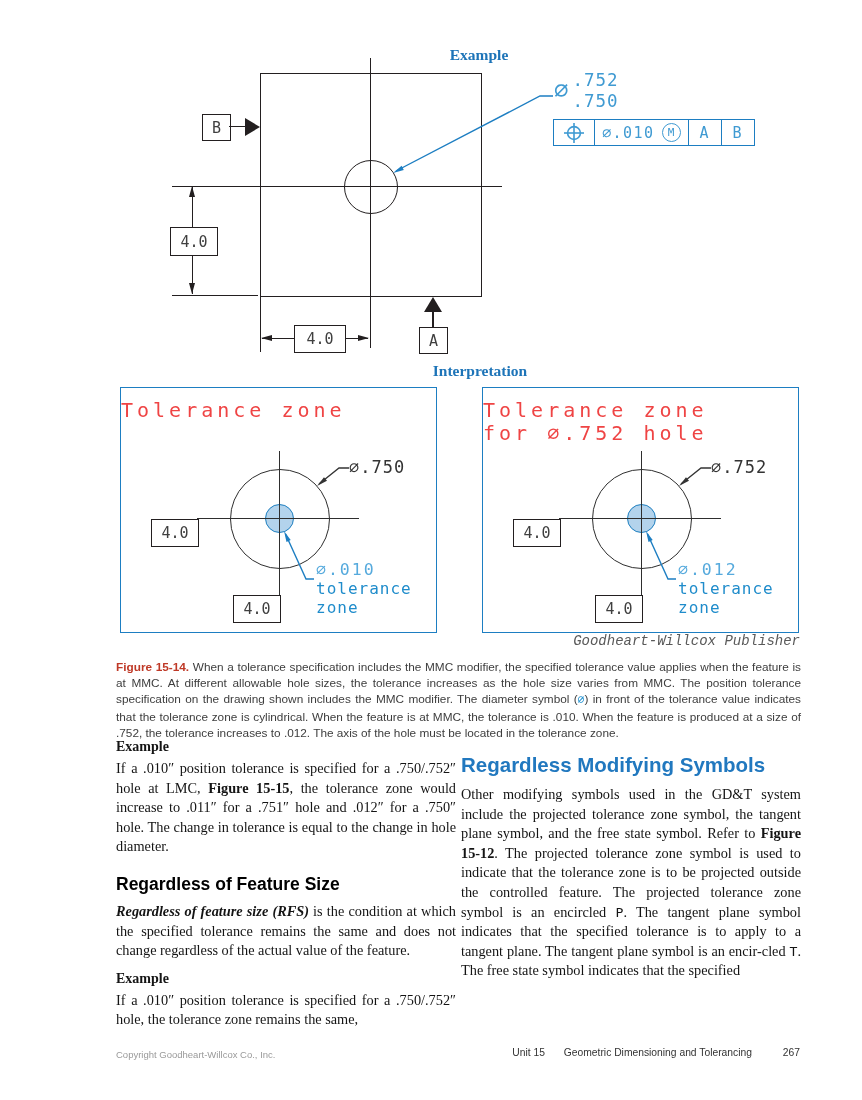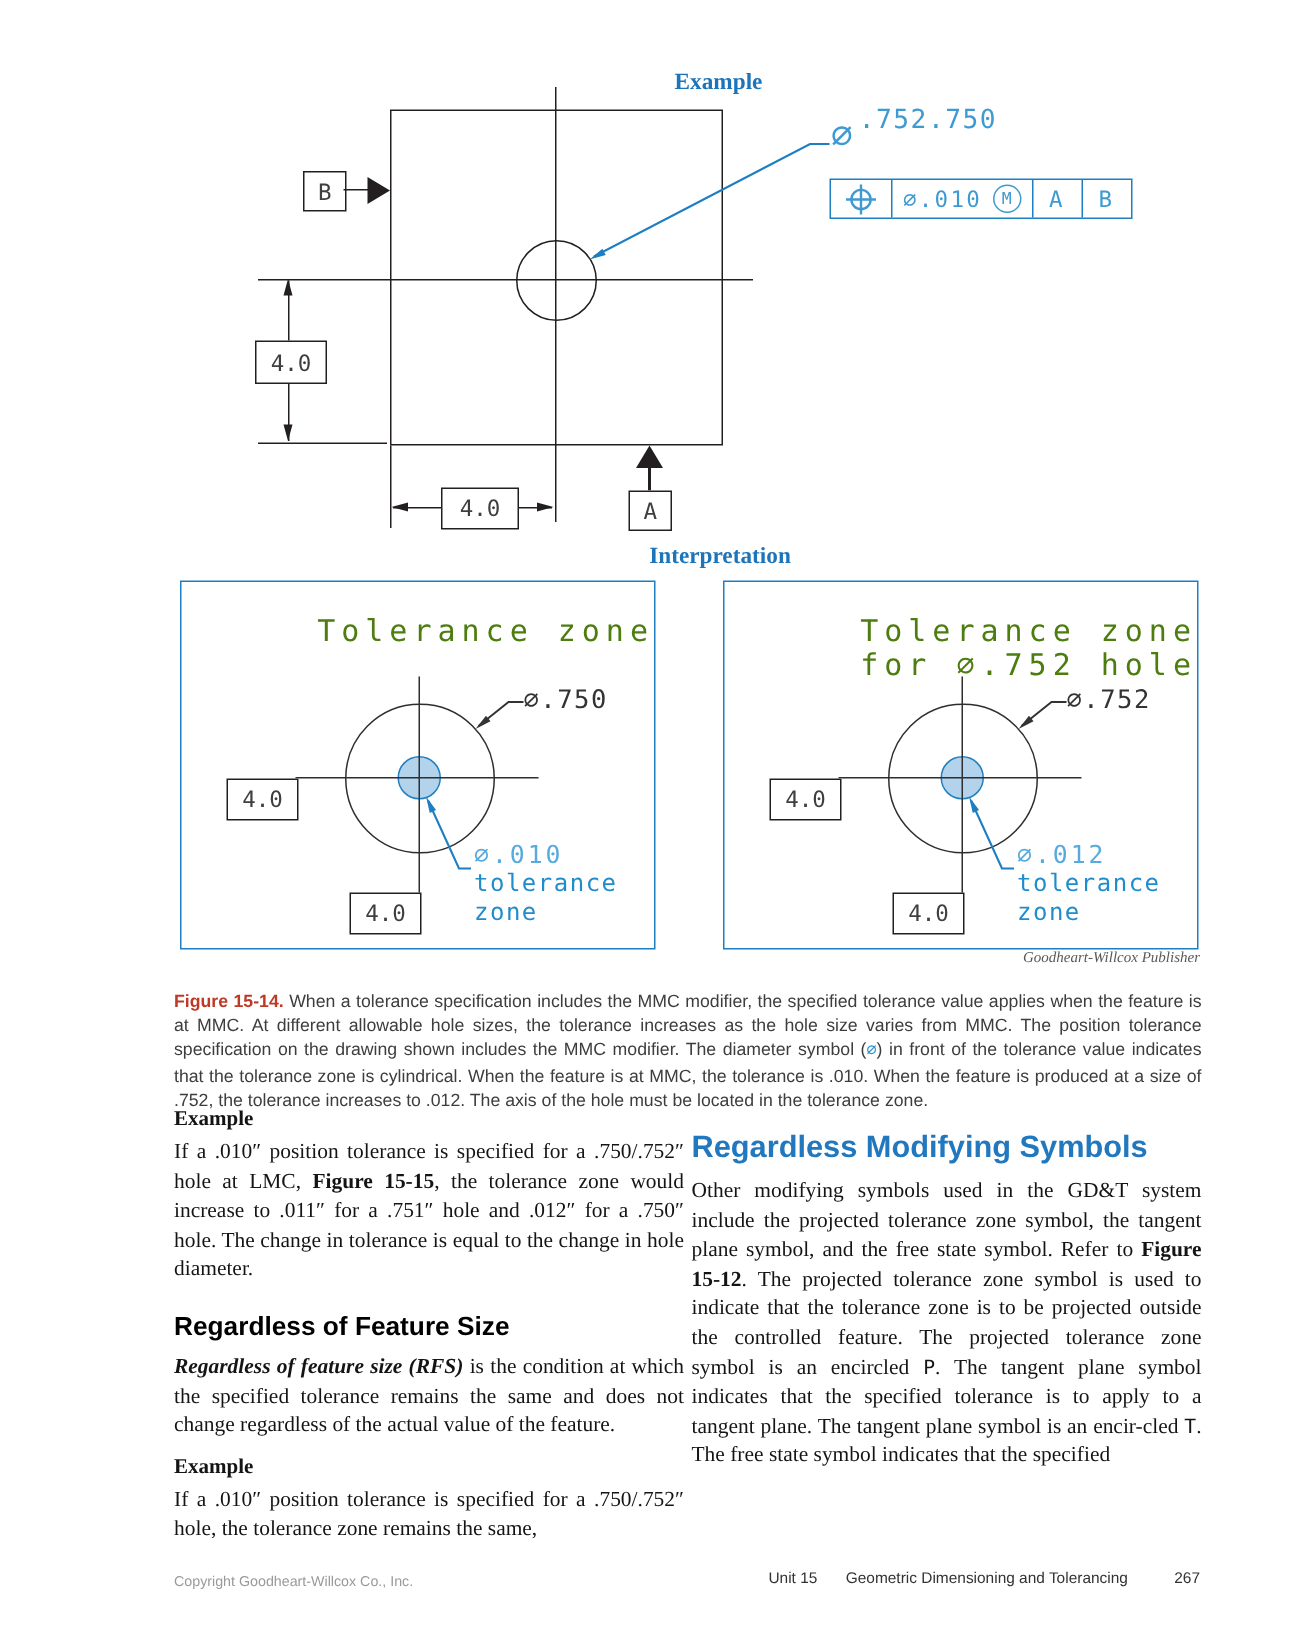--- a/index.html
+++ b/index.html
@@ -14,44 +14,44 @@
   .circle{position:absolute;border:1.8px solid #231f20;border-radius:50%;}
   .dimbox{position:absolute;border:1.3px solid #231f20;background:#fff;display:flex;
           align-items:center;justify-content:center;font-size:15px;color:#3f3f3f;}
   .datumbox{position:absolute;border:1.3px solid #231f20;background:#fff;display:flex;
           align-items:center;justify-content:center;font-size:15px;color:#3f3f3f;}
   .tri{position:absolute;width:0;height:0;}
   .arr{position:absolute;width:0;height:0;}
   
   .holedim{position:absolute;display:flex;align-items:flex-start;color:#3f9ad2;}
   .holedim .dia{font-size:24px;line-height:24px;margin-top:8px;}
-  .holedim .stack{display:flex;flex-direction:row;font-size:17.5px;line-height:21px;margin-left:4px;letter-spacing:1px;}
+  .holedim .stack{display:flex;flex-direction:column;font-size:17.5px;line-height:21px;margin-left:4px;letter-spacing:1px;}
   
   .fcf{position:absolute;display:flex;border:1.5px solid #1d7ec2;background:#fff;height:25px;color:#3f9ad2;}
   .fcf-cell{display:flex;align-items:center;justify-content:center;border-left:1.5px solid #1d7ec2;
             font-size:15px;letter-spacing:1.5px;padding:0 7px;}
   .fcf-cell:first-child{border-left:none;}
   .mcirc{display:inline-flex;align-items:center;justify-content:center;width:17px;height:17px;
          border:1.4px solid #3f9ad2;border-radius:50%;font-size:11px;letter-spacing:0;margin-left:7px;}
   
   .panel{position:absolute;width:315px;height:244px;border:1.6px solid #1d7ec2;background:#fff;}
-  .ptitle{position:absolute;left:0;top:21px;width:100%;text-align:right;color:#4d7c0f;
+  .ptitle{position:absolute;left:0;top:11px;width:100%;text-align:left;color:#ef4444;
           font-size:20px;line-height:23px;letter-spacing:4px;}
   .pcircle{position:absolute;left:109px;top:81px;width:98px;height:98px;border:1.8px solid #2e2e2e;border-radius:50%;}
   .pzone{position:absolute;left:144px;top:116px;width:27px;height:27px;border-radius:50%;
          background:#b3d3ec;border:1.6px solid #1e7fc0;}
   .pln{position:absolute;background:#2e2e2e;}
   .pdim{position:absolute;border:1.3px solid #231f20;background:#fff;width:46px;height:26px;
         display:flex;align-items:center;justify-content:center;font-size:15px;color:#3f3f3f;}
   .pholelabel{position:absolute;left:228px;top:69px;font-size:17px;color:#333;letter-spacing:1px;}
   .pbluetext{position:absolute;left:195px;top:172px;line-height:19px;}
   .pbluetext .l1{font-size:16.5px;color:#56aadd;letter-spacing:2px;}
   .pbluetext .l2{font-size:16px;color:#1f8ccb;letter-spacing:1px;}
-  .credit{position:absolute;right:62px;top:633px;font-family:Liberation Serif, serif;
-          font-style:italic;font-size:10px;color:#595959;}
+  .credit{position:absolute;right:62px;top:633px;font-family:Liberation Mono, monospace;
+          font-style:italic;font-size:14px;color:#595959;}
   
   .caption{position:absolute;left:116px;top:647px;width:685px;font-family:"Liberation Sans",sans-serif;
            font-size:11.8px;line-height:16.3px;color:#3d3d3d;text-align:justify;}
   .seg-figlabel{color:#bf3927;font-weight:bold;}
   .seg-cad{color:#2493d1;font-family:"DejaVu Sans Mono","DejaVu Sans",monospace;font-size:0.95em;}
   .seg-sym{font-family:"DejaVu Sans Mono","DejaVu Sans",monospace;font-size:0.92em;}
   
   .col{position:absolute;top:739px;width:340px;}
   .col-left{left:116px;} .col-right{left:461px;}
   .body-p{margin:0;font-size:14.3px;line-height:19.6px;text-align:justify;color:#141414;}

